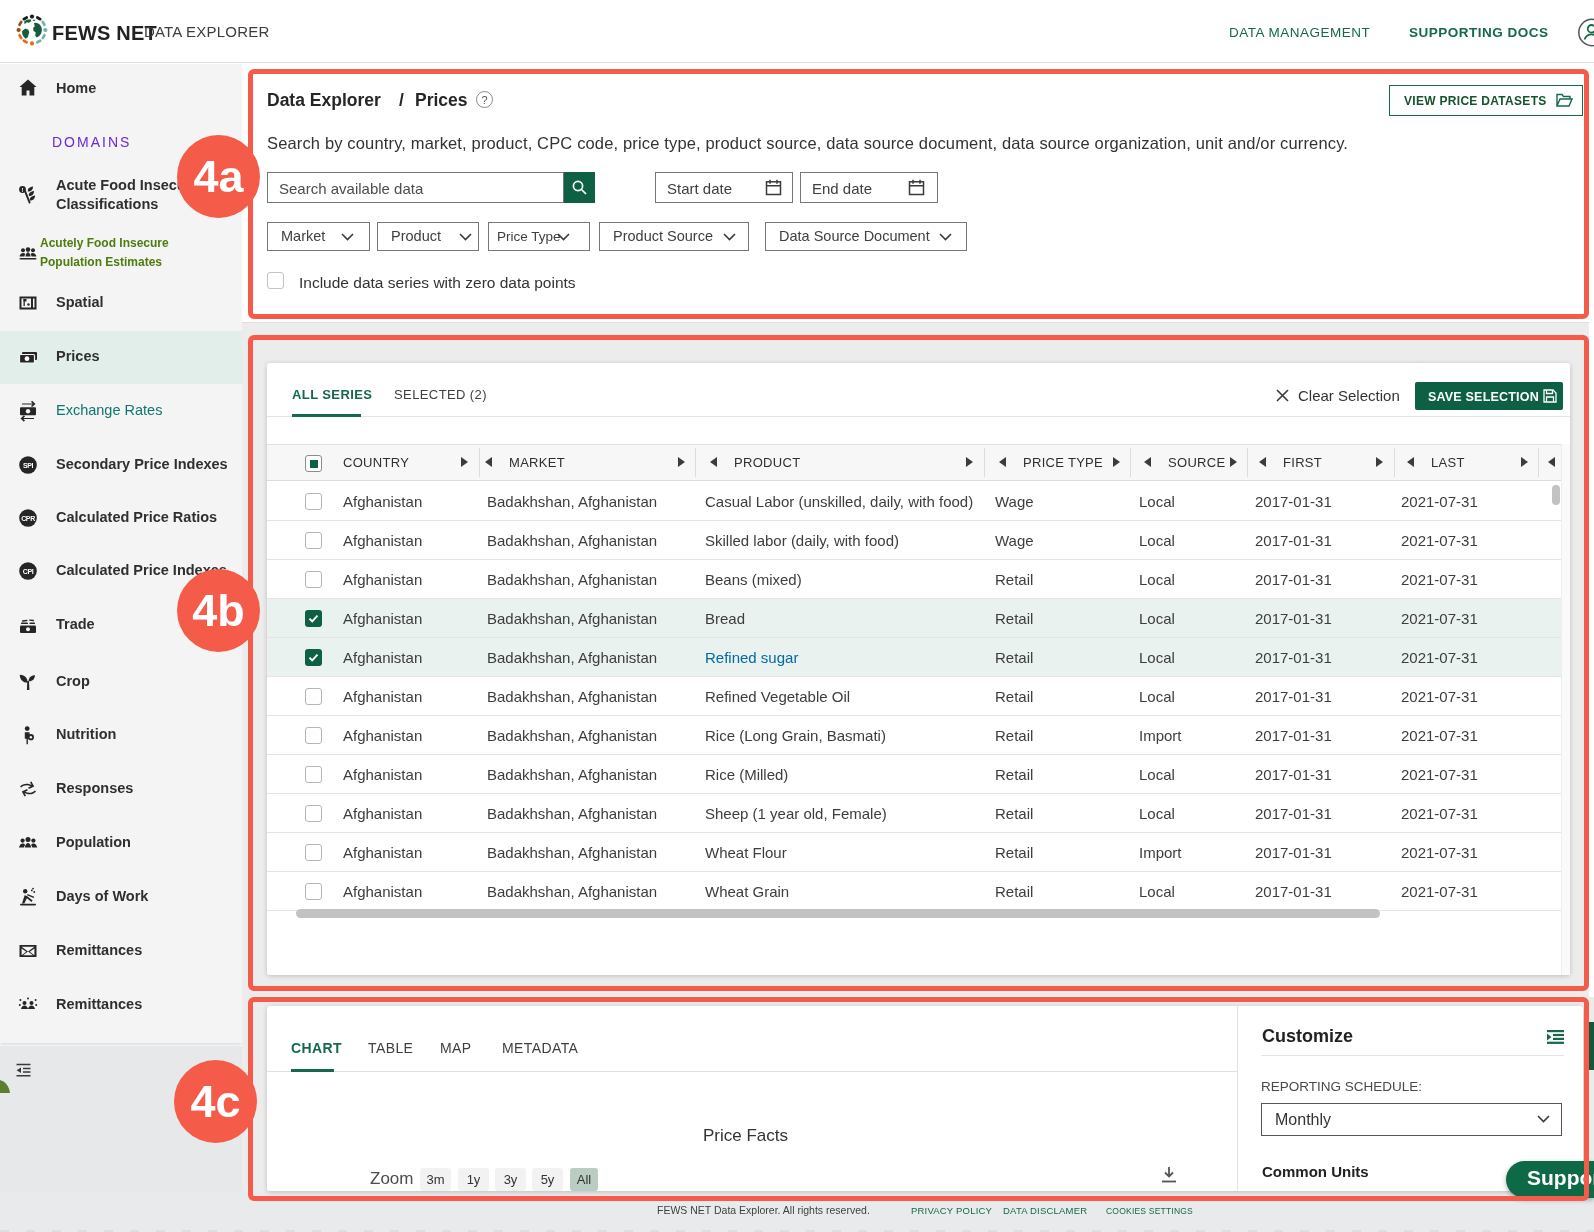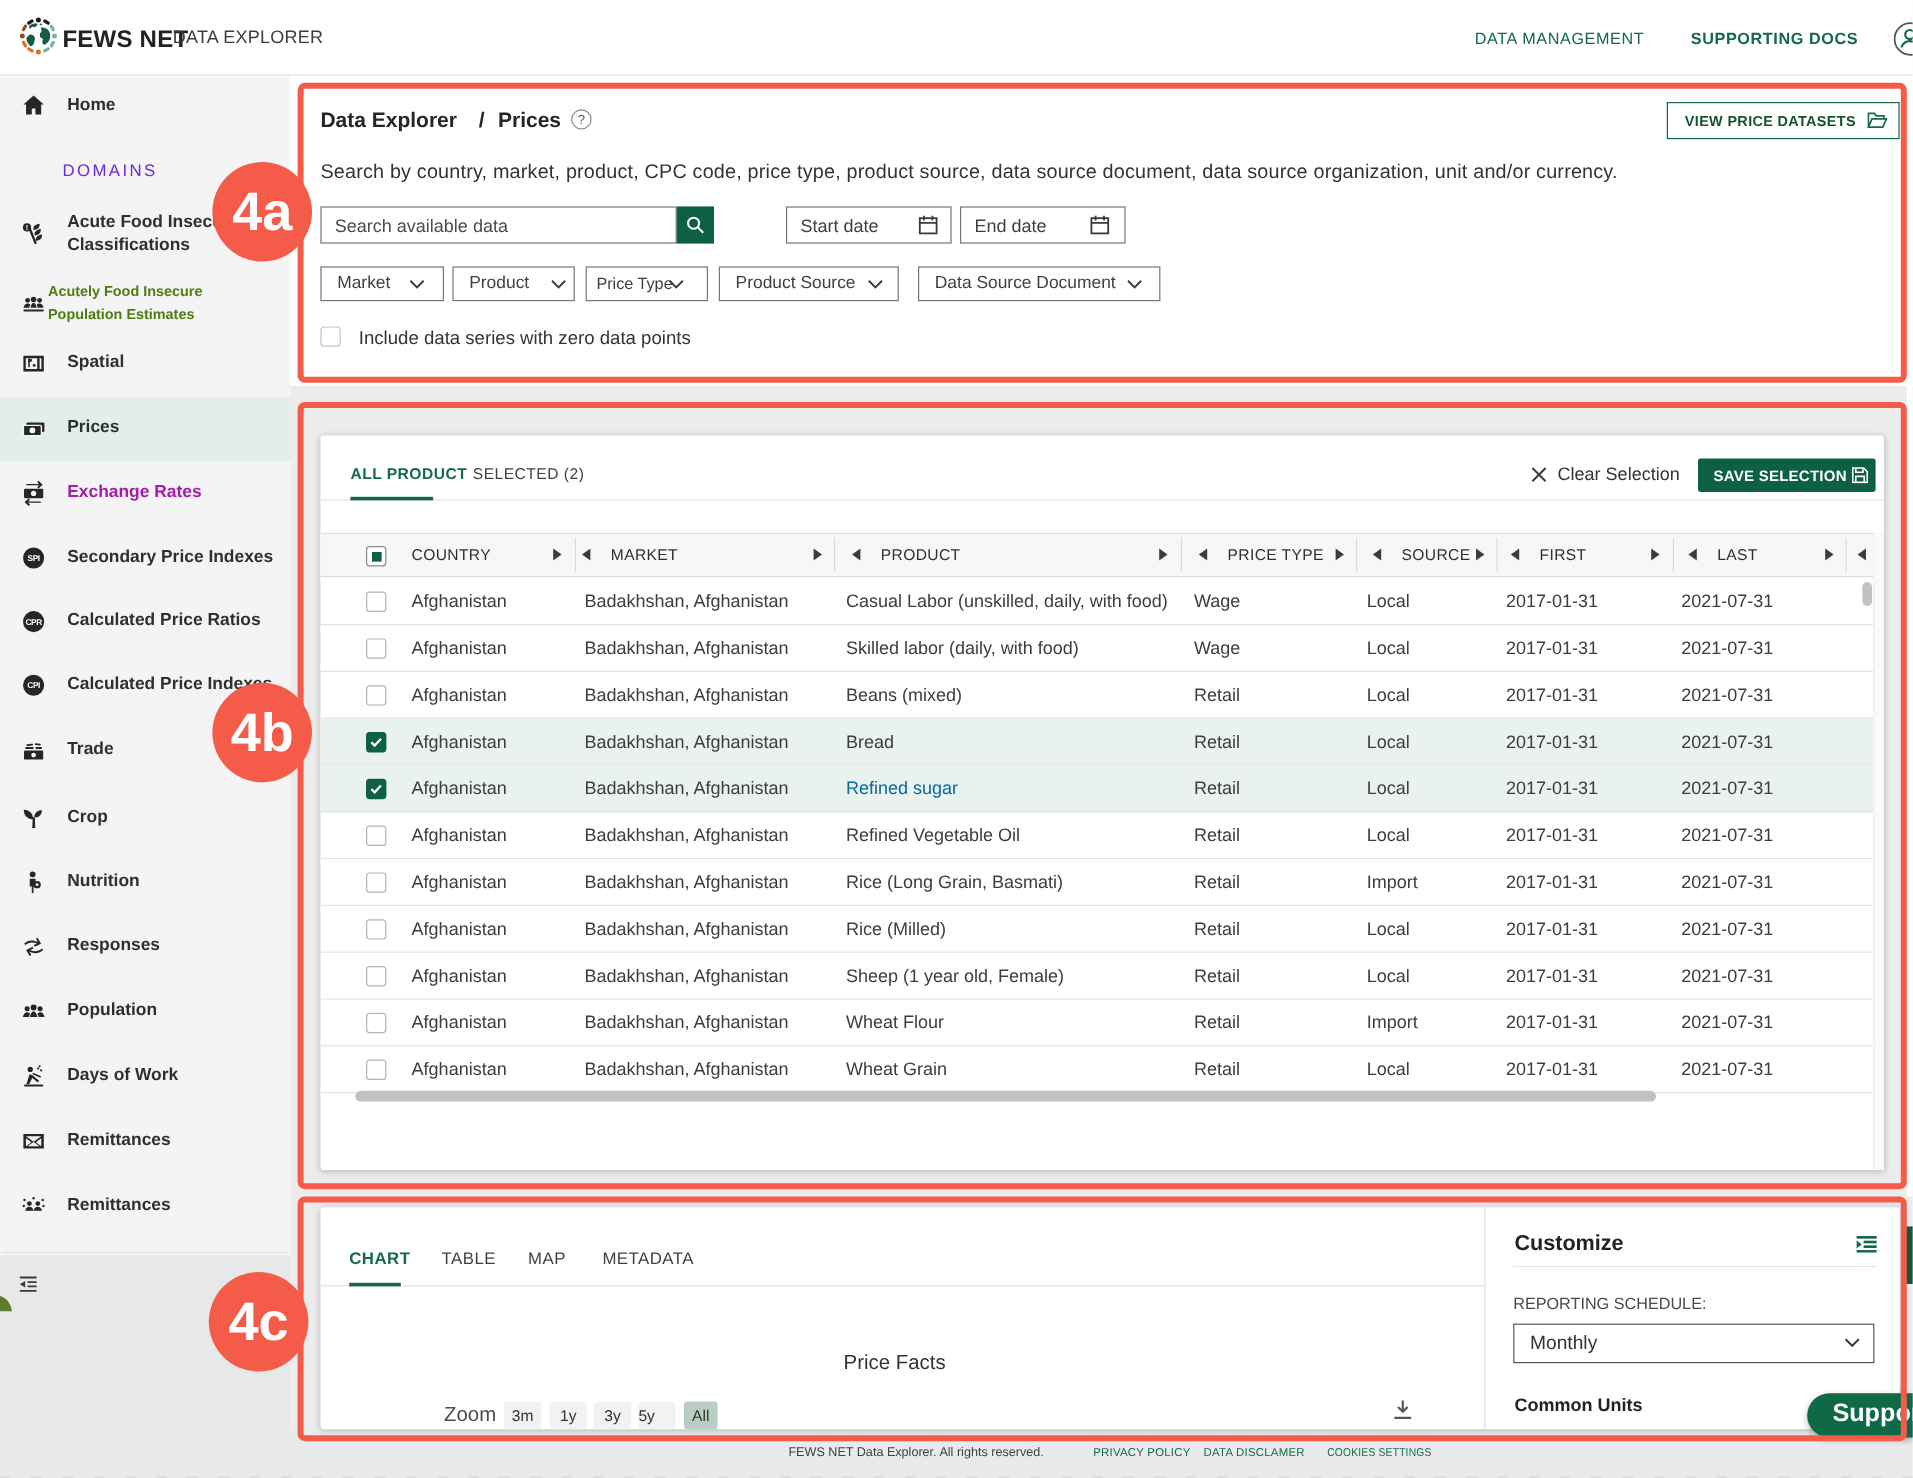--- a/index.html
+++ b/index.html
@@ -68,21 +68,21 @@
     <path d="M6.5 7h3v2.4l-3 .0z"></path>
     <rect x="6.5" y="7" width="1.3" height="7"></rect>
     <circle cx="11.5" cy="12.5" r="1.2"></circle>
   </svg>
 <div class="a" style="left:56px;top:348px;font-size:14.5px;font-weight:bold;color:#2f2f2f">Prices</div>
 <svg class="a" style="left:17px;top:346px" width="22" height="22" viewBox="0 0 22 22" fill="#262626">
     <rect x="5" y="6" width="15" height="8" rx="1"></rect>
     <rect x="2.5" y="8.5" width="15" height="8.5" rx="1" stroke="#f4f4f4" stroke-width="1.2"></rect>
     <circle cx="10" cy="12.7" r="2.4" fill="#fff"></circle>
   </svg>
-<div class="a" style="left:56px;top:402px;font-size:14.5px;font-weight:bold;color:#a21caf">Exchange Rates</div>
+<div class="a" style="left:56px;top:402px;font-size:14.5px;font-weight:normal;color:#0f766e">Exchange Rates</div>
 <svg class="a" style="left:17px;top:400px" width="22" height="22" viewBox="0 0 22 22" fill="#262626">
     <rect x="3" y="7.2" width="16" height="8" rx="1"></rect>
     <circle cx="11" cy="11.2" r="2.2" fill="#f4f4f4"></circle>
     <path d="M5 3.4h10.6l-1.6-1.6L15.1.7l3.4 3.2-3.4 3.2-1.1-1.1 1.6-1.6H5z"></path>
     <path d="M17 19h-10.6l1.6 1.6-1.1 1.1-3.4-3.2 3.4-3.2 1.1 1.1-1.6 1.6H17z"></path>
   </svg>
 <div class="a" style="left:56px;top:456px;font-size:14.5px;font-weight:bold;color:#2f2f2f">Secondary Price Indexes</div>
 <svg class="a" style="left:17px;top:454px" width="22" height="22" viewBox="0 0 22 22" fill="#262626">
     <circle cx="11" cy="11" r="8.8"></circle>
     <text x="11" y="13.6" font-size="7" font-weight="bold" fill="#fff" text-anchor="middle" style="letter-spacing:-.4px">SPI</text>
@@ -220,21 +220,21 @@
   </svg>
 <div class="cb a" style="left:267px;top:272px;border-color:#c3c3c3"></div>
 <div class="a" style="left:299px;top:274px;font-size:15.5px;color:#333">Include data series with zero data points</div>
 <div class="a" style="left:1389px;top:85px;width:194px;height:31px;border:1px solid #15694a;background:#fff"></div>
 <div class="a" style="left:1404px;top:94px;font-size:12px;font-weight:bold;color:#14532d;letter-spacing:.3px">VIEW PRICE DATASETS</div>
 <svg class="a" style="left:1556px;top:93px" width="17" height="15" viewBox="0 0 17 15" fill="none" stroke="#15694a" stroke-width="1.4">
 <path d="M1 13V1.5h5l1.5 2H14V6M1 13l3-7h12l-3 7z"></path>
   </svg>
 <div class="a" style="left:267px;top:363px;width:1303px;height:612px;background:#fff;border-radius:3px;box-shadow:0 1px 5px rgba(0,0,0,.2)"></div>
 <div class="a" style="left:267px;top:416px;width:1303px;height:1px;background:#e4e4e4"></div>
-<div class="a" style="left:292px;top:387px;font-size:13px;font-weight:bold;color:#15694a;letter-spacing:.4px">ALL PRODUCT</div>
+<div class="a" style="left:292px;top:387px;font-size:13px;font-weight:bold;color:#15694a;letter-spacing:.4px">ALL SERIES</div>
 <div class="a" style="left:292px;top:414px;width:69px;height:3px;background:#15694a"></div>
 <div class="a" style="left:394px;top:387px;font-size:13px;color:#3f3f3f;letter-spacing:.4px">SELECTED (2)</div>
 <svg class="a" style="left:1275px;top:388px" width="15" height="15" viewBox="0 0 15 15" stroke="#3a3a3a" stroke-width="1.6">
     <path d="M2 2l11 11M13 2L2 13"></path>
   </svg>
 <div class="a" style="left:1298px;top:387px;font-size:15px;color:#333">Clear Selection</div>
 <div class="a" style="left:1415px;top:382px;width:148px;height:28px;background:#0e6044;border-radius:2px"></div>
 <div class="a" style="left:1428px;top:390px;font-size:12.5px;font-weight:bold;color:#fff;letter-spacing:.2px">SAVE SELECTION</div>
 <svg class="a" style="left:1543px;top:389px" width="14" height="14" viewBox="0 0 14 14" fill="none" stroke="#fff" stroke-width="1.3">
 <path d="M1 1h9l3 3v9H1z"></path>
@@ -387,21 +387,21 @@
 <div class="a" style="left:291px;top:1040px;font-size:14px;font-weight:bold;color:#15694a;letter-spacing:.4px">CHART</div>
 <div class="a" style="left:291px;top:1069px;width:43px;height:3px;background:#15694a"></div>
 <div class="a" style="left:368px;top:1040px;font-size:14px;color:#3f3f3f;letter-spacing:.4px">TABLE</div>
 <div class="a" style="left:440px;top:1040px;font-size:14px;color:#3f3f3f;letter-spacing:.4px">MAP</div>
 <div class="a" style="left:502px;top:1040px;font-size:14px;color:#3f3f3f;letter-spacing:.4px">METADATA</div>
 <div class="a" style="left:703px;top:1126px;font-size:17px;color:#333">Price Facts</div>
 <div class="a" style="left:370px;top:1169px;font-size:17px;color:#4d4d4d">Zoom</div>
 <div class="a" style="left:420px;top:1168px;width:31px;height:23px;background:#f2f2f2;border-radius:3px;font-size:13px;color:#333;text-align:center;line-height:23px">3m</div>
 <div class="a" style="left:458px;top:1168px;width:31px;height:23px;background:#f2f2f2;border-radius:3px;font-size:13px;color:#333;text-align:center;line-height:23px">1y</div>
 <div class="a" style="left:495px;top:1168px;width:31px;height:23px;background:#f2f2f2;border-radius:3px;font-size:13px;color:#333;text-align:center;line-height:23px">3y</div>
-<div class="a" style="left:532px;top:1168px;width:31px;height:23px;background:#f2f2f2;border-radius:3px;font-size:13px;color:#333;line-height:23px">5y</div>
+<div class="a" style="left:532px;top:1168px;width:31px;height:23px;background:#f2f2f2;border-radius:3px;font-size:13px;color:#333;text-align:center;line-height:23px">5y</div>
 <div class="a" style="left:570px;top:1168px;width:28px;height:23px;background:#b9cdc2;border-radius:3px;font-size:13px;color:#333;text-align:center;line-height:23px">All</div>
 <svg class="a" style="left:1159px;top:1165px" width="20" height="20" viewBox="0 0 20 20">
     <path d="M10 2v9M6 7.5l4 4 4-4" fill="none" stroke="#555" stroke-width="1.8"></path>
     <path d="M3 16.5h14" stroke="#555" stroke-width="1.8"></path>
   </svg>
 <div class="a" style="left:1262px;top:1026px;font-size:18px;font-weight:bold;color:#222">Customize</div>
 <svg class="a" style="left:1547px;top:1030px" width="17" height="14" viewBox="0 0 17 14" fill="#15694a">
     <rect x="0" y="0" width="17" height="2.2"></rect>
     <rect x="6" y="3.9" width="11" height="2.2"></rect>
     <rect x="6" y="7.8" width="11" height="2.2"></rect>

